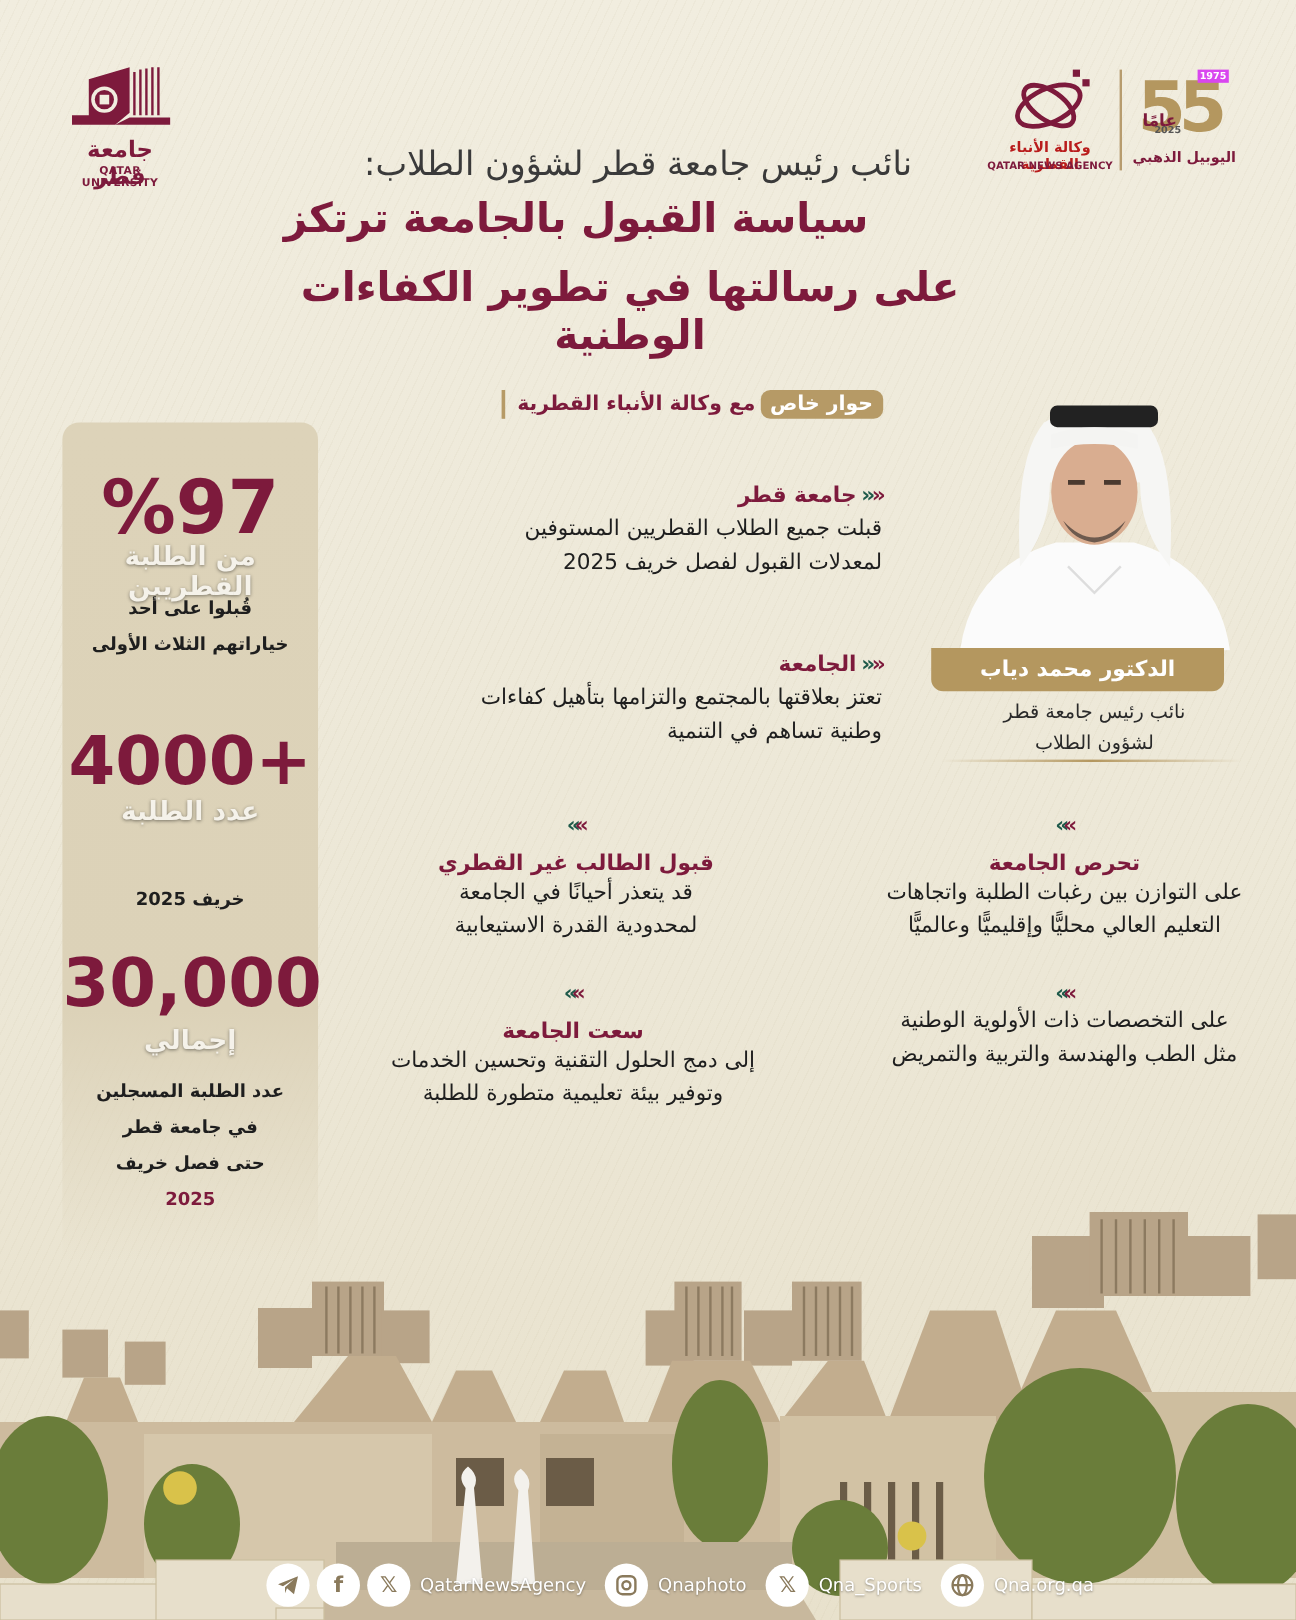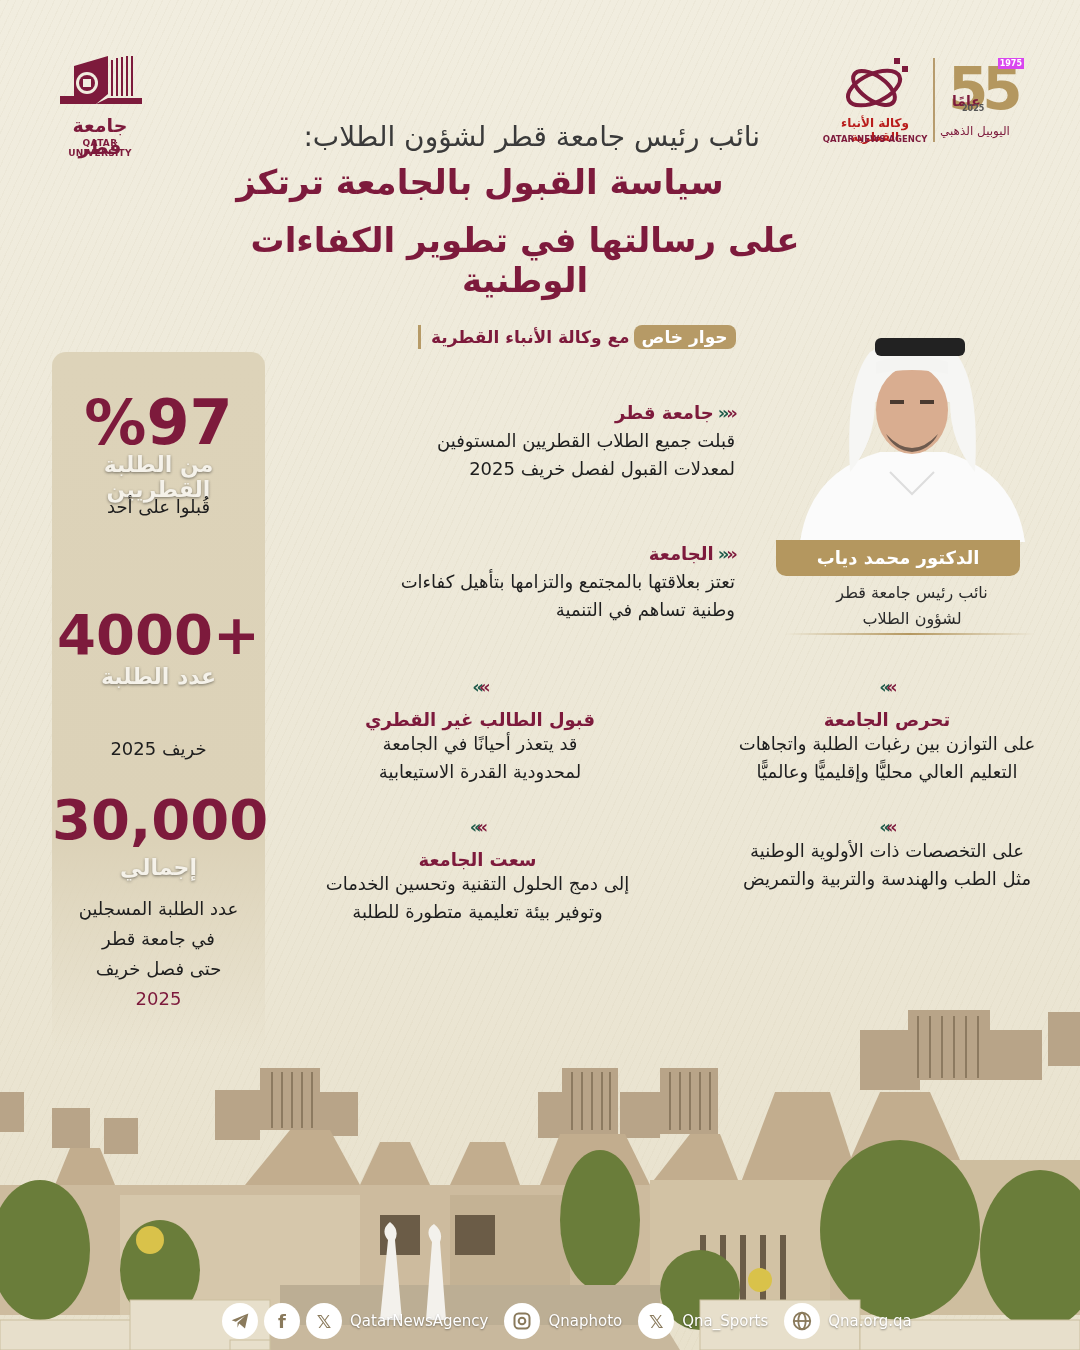--- a/index.html
+++ b/index.html
@@ -20,38 +20,38 @@
   .qna-logo{left:820px;top:52px;width:110px;height:100px}
   .qna-logo .mark{position:absolute;left:18px;top:2px;width:78px;height:62px}
   .qna-logo .ar{position:absolute;left:0;top:64px;width:110px;text-align:center;font-size:12px;font-weight:bold;color:#b91c1c}
   .qna-logo .en{position:absolute;left:0;top:82px;width:110px;text-align:center;font-size:8.5px;font-weight:bold;color:#7d1a3c}
   .sep-v{left:933px;top:58px;width:2px;height:84px;background:#b79c6e}
   .jubilee{left:940px;top:54px;width:90px;height:92px}
   .jubilee .yr{position:absolute;right:6px;top:4px;background:#d946ef;color:#fff;font-size:8px;font-weight:bold;padding:1px 2px}
   .jubilee .num{position:absolute;left:8px;top:6px;font-size:58px;font-weight:bold;color:#b4975f;line-height:1;letter-spacing:-6px}
   .jubilee .num2{position:absolute;left:12px;top:40px;font-size:14px;font-weight:bold;color:#7d1a3c;line-height:1}
   .jubilee .y25{position:absolute;left:22px;top:50px;font-size:8px;font-weight:bold;color:#555}
-  .jubilee .lbl{position:absolute;left:0;top:70px;width:90px;text-align:left;font-size:12px;font-weight:normal;color:#7d1a3c}
+  .jubilee .lbl{position:absolute;left:0;top:70px;width:90px;text-align:right;font-size:12px;font-weight:bold;color:#7d1a3c}
 
   
   .subtitle{left:200px;top:120px;width:560px;font-size:28px;color:#3a3a3a;direction:rtl;text-align:right}
   .title1{left:200px;top:162px;width:560px;font-size:34px;font-weight:bold;color:#7d1a3c;direction:rtl;text-align:center}
   .title2{left:190px;top:220px;width:670px;font-size:34px;font-weight:bold;color:#7d1a3c;direction:rtl;text-align:center}
 
   .interview{left:418px;top:322px;height:30px;display:flex;direction:rtl;align-items:center;gap:4px}
   .interview .pill{background:#b69a66;color:#fff;font-size:17px;font-weight:bold;padding:2px 8px;border-radius:8px}
   .interview .txt{font-size:17px;color:#7d1a3c;font-weight:bold}
   .interview .bar{width:3px;height:24px;background:#b69a66;margin-right:6px}
 
   
   .stats{left:52px;top:352px;width:213px;height:700px;border-radius:14px 14px 0 0;
     background:linear-gradient(180deg,#ddd3b9 0%,#dcd2b8 70%,rgba(220,210,184,0) 100%)}
   .stat-big{position:absolute;left:0;width:213px;text-align:center;font-weight:bold;color:#7d1a3c;line-height:1}
   .stat-sub{position:absolute;left:0;width:213px;text-align:center;font-weight:bold;color:#f5f2ea;text-shadow:0 1px 3px rgba(0,0,0,.45);direction:rtl}
-  .stat-desc{position:absolute;left:0;width:213px;text-align:center;font-weight:normal;color:#1e1e1e;font-size:18px;line-height:30px;direction:rtl}
+  .stat-desc{position:absolute;left:0;width:213px;text-align:center;font-weight:bold;color:#1e1e1e;font-size:15px;line-height:30px;direction:rtl}
 
   
   .portrait{left:790px;top:322px;width:245px;height:220px;overflow:hidden}
   .name-band{left:776px;top:540px;width:244px;height:36px;background:#b4975f;border-radius:0 0 10px 10px;color:#fff;font-size:18px;font-weight:bold;text-align:center;line-height:36px;direction:rtl}
   .role{left:790px;top:580px;width:244px;text-align:center;font-size:16px;line-height:26px;color:#2a2a2a;direction:rtl}
   .role-line{left:785px;top:633px;width:250px;height:2px;background:linear-gradient(90deg,rgba(180,151,95,0),#b4975f,rgba(180,151,95,0))}
 
   
   .pt-head{font-size:18px;font-weight:bold;color:#7d1a3c;direction:rtl;display:flex;align-items:center;gap:6px}
   .pt-body{font-size:18px;line-height:28px;color:#1e1e1e;direction:rtl}
@@ -117,20 +117,21 @@
 <div class="abs interview">
   <span class="pill">حوار خاص</span>
   <span class="txt">مع وكالة الأنباء القطرية</span>
   <span class="bar"></span>
 </div>
 
 <div class="abs stats">
   <div class="stat-big" style="top:40px;font-size:62px">%97</div>
   <div class="stat-sub" style="top:100px;font-size:22px">من  الطلبة القطريين</div>
   <div class="stat-desc" style="top:140px">قُبلوا على أحد</div>
+  <div class="stat-desc" style="top:170px">خياراتهم الثلاث الأولى</div>
 
   <div class="stat-big" style="top:255px;font-size:56px">4000+</div>
   <div class="stat-sub" style="top:312px;font-size:22px">عدد الطلبة</div>
   <div class="stat-desc" style="top:382px">خريف 2025</div>
 
   <div class="stat-big" style="top:440px;font-size:56px">30,000</div>
   <div class="stat-sub" style="top:503px;font-size:22px">إجمالي</div>
   <div class="stat-desc" style="top:542px">عدد الطلبة المسجلين</div>
   <div class="stat-desc" style="top:572px">في جامعة قطر</div>
   <div class="stat-desc" style="top:602px">حتى فصل خريف</div>

